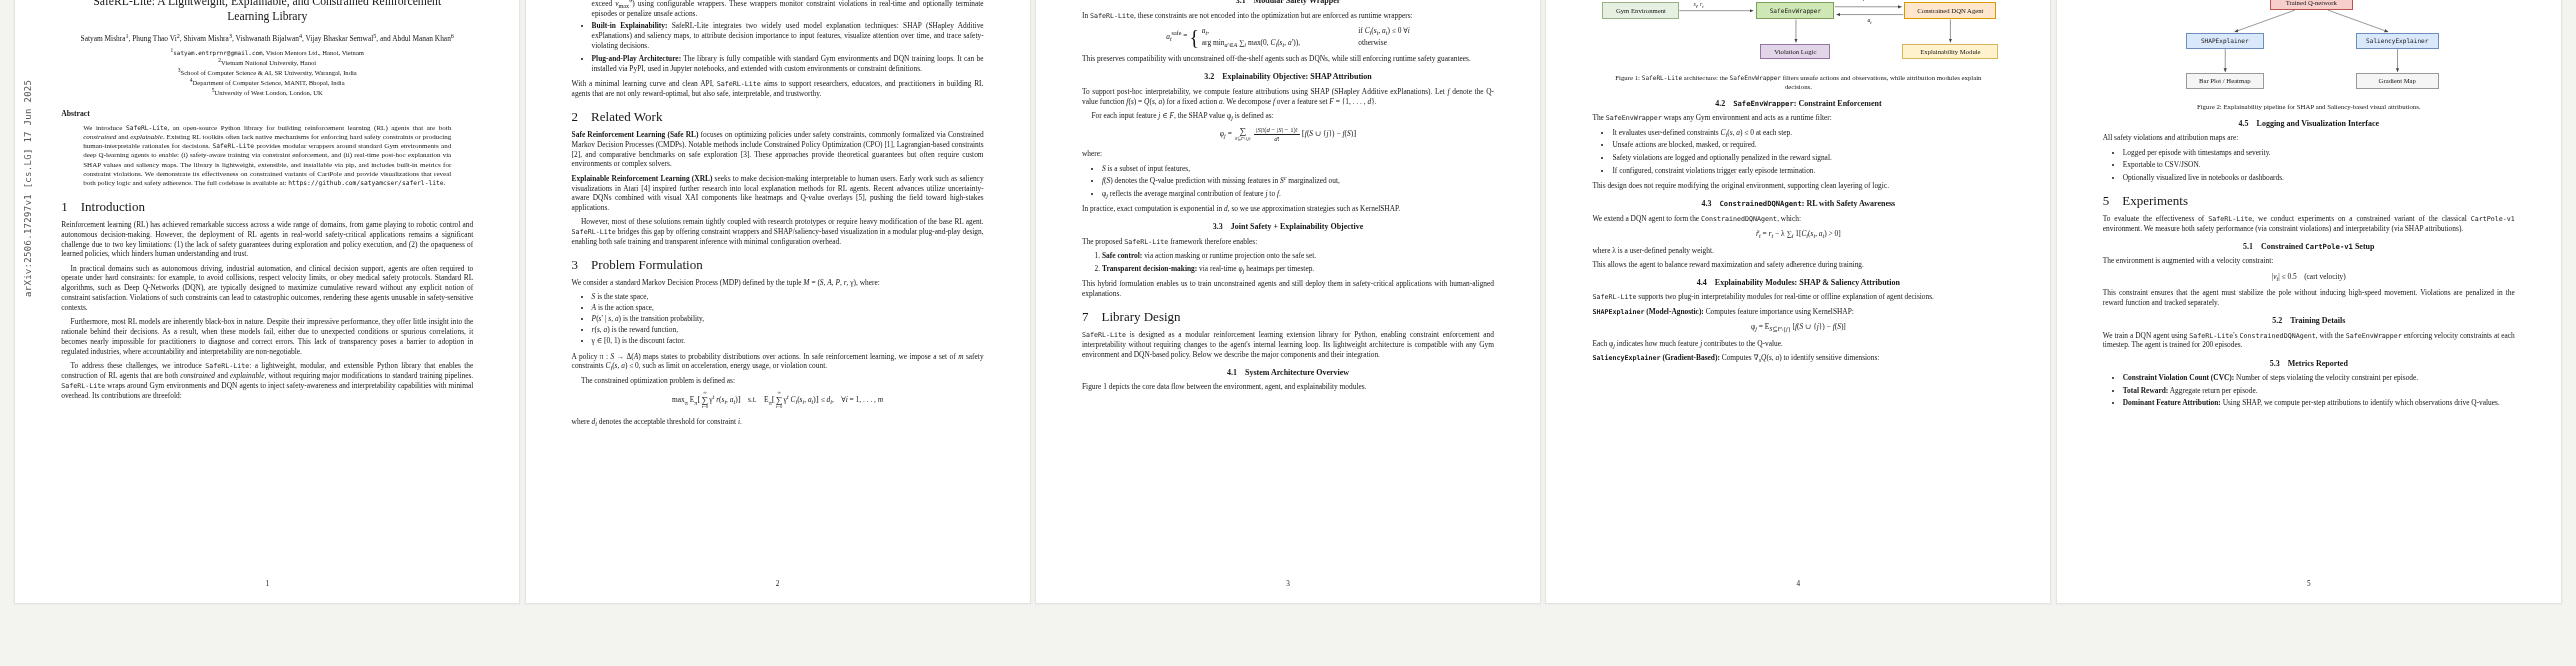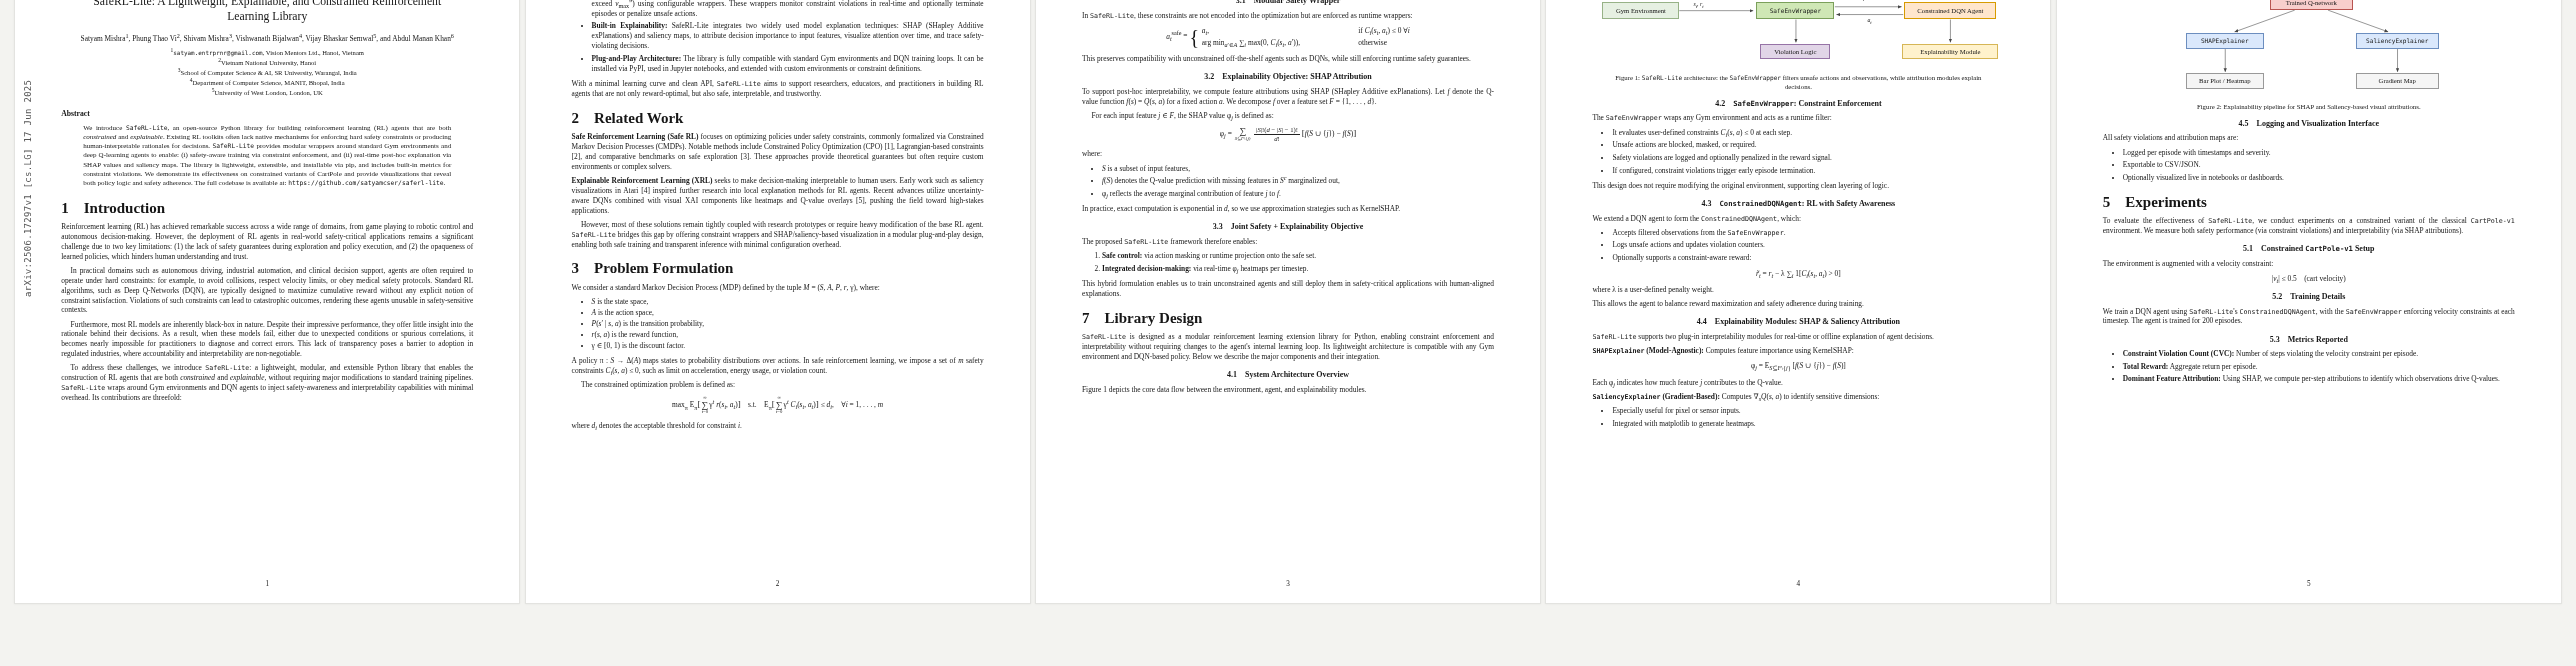--- a/index.html
+++ b/index.html
@@ -10,21 +10,21 @@
         box-shadow:0 0.6px 2.2px rgba(0,0,0,0.05);padding:31px 46px 33px;overflow:hidden;
         font-size:7.4px;line-height:1.33;text-align:justify;box-sizing:border-box;}
   p{margin:0 0 4.4px;}
   .ind{text-indent:9.4px;}
   .mono{font-family:"DejaVu Sans Mono","Liberation Mono",monospace;font-size:0.9em;}
   .title{font-size:11.7px;line-height:1.28;text-align:center;margin:6.7px 21px 9px;}
   .authors{text-align:center;margin-bottom:5px;}
   .affil{text-align:center;font-size:6.6px;line-height:1.5;}
   .abstract-head{text-align:left;font-weight:bold;margin:11px 0 4.4px;font-size:7.7px;}
   .abstract{margin:0 22px 3.3px;font-size:7px;}
-  .sec{font-size:15px;font-weight:bold;margin:10px 0 5.6px;text-align:left;line-height:1.2;}
+  .sec{font-size:13px;font-weight:normal;margin:10px 0 5.6px;text-align:left;line-height:1.2;}
   .subsec{font-size:8px;font-weight:bold;margin:8.3px 0 4.4px;text-align:center;line-height:1.25;}
   ul.bullets,ol.enum{margin:1.1px 0 5.6px;padding-left:20px;text-align:justify;}
   ul.bullets li,ol.enum li{margin-bottom:2.8px;}
   ul.tight li{margin-bottom:1.1px;}
   .equation{text-align:center;margin:5.6px 0 6.7px;}
   sup,sub{line-height:0;}
   .ssum{display:inline-flex;flex-direction:column;align-items:center;vertical-align:middle;line-height:1;margin:0 1.1px;}
   .ssum .op{font-size:9.4px;}
   .ssum .lim{font-size:4.7px;}
   .frac{display:inline-flex;flex-direction:column;align-items:center;vertical-align:middle;margin:0 1.7px;line-height:1.15;font-size:6.7px;}
@@ -153,21 +153,21 @@
     <ul class="bullets">
       <li><i>S</i> is a subset of input features,</li>
       <li><i>f</i>(<i>S</i>) denotes the Q-value prediction with missing features in <i>S</i><sup><i>c</i></sup> marginalized out,</li>
       <li>φ<sub><i>j</i></sub> reflects the average marginal contribution of feature <i>j</i> to <i>f</i>.</li>
     </ul>
     <p>In practice, exact computation is exponential in <i>d</i>, so we use approximation strategies such as KernelSHAP.</p>
     <div class="subsec">3.3 Joint Safety + Explainability Objective</div>
     <p>The proposed <span class="mono">SafeRL-Lite</span> framework therefore enables:</p>
     <ol class="enum">
       <li><b>Safe control:</b> via action masking or runtime projection onto the safe set.</li>
-      <li><b>Integrated decision-making:</b> via real-time φ<sub><i>j</i></sub> heatmaps per timestep.</li>
+      <li><b>Transparent decision-making:</b> via real-time φ<sub><i>j</i></sub> heatmaps per timestep.</li>
     </ol>
     <p>This hybrid formulation enables us to train unconstrained agents and still deploy them in safety-critical applications with human-aligned explanations.</p>
     <div class="sec">7 Library Design</div>
     <p><span class="mono">SafeRL-Lite</span> is designed as a modular reinforcement learning extension library for Python, enabling constraint enforcement and interpretability without requiring changes to the agent's internal learning loop. Its lightweight architecture is compatible with any Gym environment and DQN-based policy. Below we describe the major components and their integration.</p>
     <div class="subsec">4.1 System Architecture Overview</div>
     <p>Figure 1 depicts the core data flow between the environment, agent, and explainability modules.</p>
     <div class="pageno">3</div>
   </div>
 
   <div class="page">
@@ -198,38 +198,29 @@
     <p>The <span class="mono">SafeEnvWrapper</span> wraps any Gym environment and acts as a runtime filter:</p>
     <ul class="bullets">
       <li>It evaluates user-defined constraints <i>C<sub>i</sub></i>(<i>s</i>, <i>a</i>) ≤ 0 at each step.</li>
       <li>Unsafe actions are blocked, masked, or required.</li>
       <li>Safety violations are logged and optionally penalized in the reward signal.</li>
       <li>If configured, constraint violations trigger early episode termination.</li>
     </ul>
     <p>This design does not require modifying the original environment, supporting clean layering of logic.</p>
     <div class="subsec">4.3 <span class="mono">ConstrainedDQNAgent</span>: RL with Safety Awareness</div>
     <p>We extend a DQN agent to form the <span class="mono">ConstrainedDQNAgent</span>, which:</p>
-    <ul class="bullets">
-      <li>Accepts filtered observations from the <span class="mono">SafeEnvWrapper</span>.</li>
-      <li>Logs unsafe actions and updates violation counters.</li>
-      <li>Optionally supports a constraint-aware reward:</li>
-    </ul>
     <div class="equation"><i>r̃<sub>t</sub></i> = <i>r<sub>t</sub></i> − λ ∑<sub><i>i</i></sub> 1[<i>C<sub>i</sub></i>(<i>s<sub>t</sub></i>, <i>a<sub>t</sub></i>) &gt; 0]</div>
     <p>where λ is a user-defined penalty weight.</p>
     <p>This allows the agent to balance reward maximization and safety adherence during training.</p>
     <div class="subsec">4.4 Explainability Modules: SHAP &amp; Saliency Attribution</div>
     <p><span class="mono">SafeRL-Lite</span> supports two plug-in interpretability modules for real-time or offline explanation of agent decisions.</p>
     <p><b><span class="mono">SHAPExplainer</span> (Model-Agnostic):</b> Computes feature importance using KernelSHAP:</p>
     <div class="equation">φ<sub><i>j</i></sub> = E<sub><i>S</i>⊆<i>F</i>\{<i>j</i>}</sub> [<i>f</i>(<i>S</i> ∪ {<i>j</i>}) − <i>f</i>(<i>S</i>)]</div>
     <p>Each φ<sub><i>j</i></sub> indicates how much feature <i>j</i> contributes to the Q-value.</p>
     <p><b><span class="mono">SaliencyExplainer</span> (Gradient-Based):</b> Computes ∇<sub><i>s</i></sub><i>Q</i>(<i>s</i>, <i>a</i>) to identify sensitive dimensions:</p>
-    <ul class="bullets">
-      <li>Especially useful for pixel or sensor inputs.</li>
-      <li>Integrated with matplotlib to generate heatmaps.</li>
-    </ul>
     <div class="pageno">4</div>
   </div>
 
   <div class="page">
     <div class="figure fig2">
       <svg width="414" height="107" viewBox="0 0 745 192">
         <defs>
           <marker id="ah2" markerWidth="8" markerHeight="8" refX="6.5" refY="3" orient="auto">
             <path d="M0,0 L7,3 L0,6 Z" fill="#444"></path>
           </marker>
@@ -251,20 +242,21 @@
     <ul class="bullets">
       <li>Logged per episode with timestamps and severity.</li>
       <li>Exportable to CSV/JSON.</li>
       <li>Optionally visualized live in notebooks or dashboards.</li>
     </ul>
     <div class="sec">5 Experiments</div>
     <p>To evaluate the effectiveness of <span class="mono">SafeRL-Lite</span>, we conduct experiments on a constrained variant of the classical <span class="mono">CartPole-v1</span> environment. We measure both safety performance (via constraint violations) and interpretability (via SHAP attributions).</p>
     <div class="subsec">5.1 Constrained <span class="mono">CartPole-v1</span> Setup</div>
     <p>The environment is augmented with a velocity constraint:</p>
     <div class="equation">|<i>v<sub>t</sub></i>| ≤ 0.5 <span class="rm">(cart velocity)</span></div>
+    <p>This constraint ensures that the agent must stabilize the pole without inducing high-speed movement. Violations are penalized in the reward function and tracked separately.</p>
     <div class="subsec">5.2 Training Details</div>
     <p>We train a DQN agent using <span class="mono">SafeRL-Lite</span>'s <span class="mono">ConstrainedDQNAgent</span>, with the <span class="mono">SafeEnvWrapper</span> enforcing velocity constraints at each timestep. The agent is trained for 200 episodes.</p>
     <div class="subsec">5.3 Metrics Reported</div>
     <ul class="bullets">
       <li><b>Constraint Violation Count (CVC):</b> Number of steps violating the velocity constraint per episode.</li>
       <li><b>Total Reward:</b> Aggregate return per episode.</li>
       <li><b>Dominant Feature Attribution:</b> Using SHAP, we compute per-step attributions to identify which observations drive Q-values.</li>
     </ul>
     <div class="pageno">5</div>
   </div>

